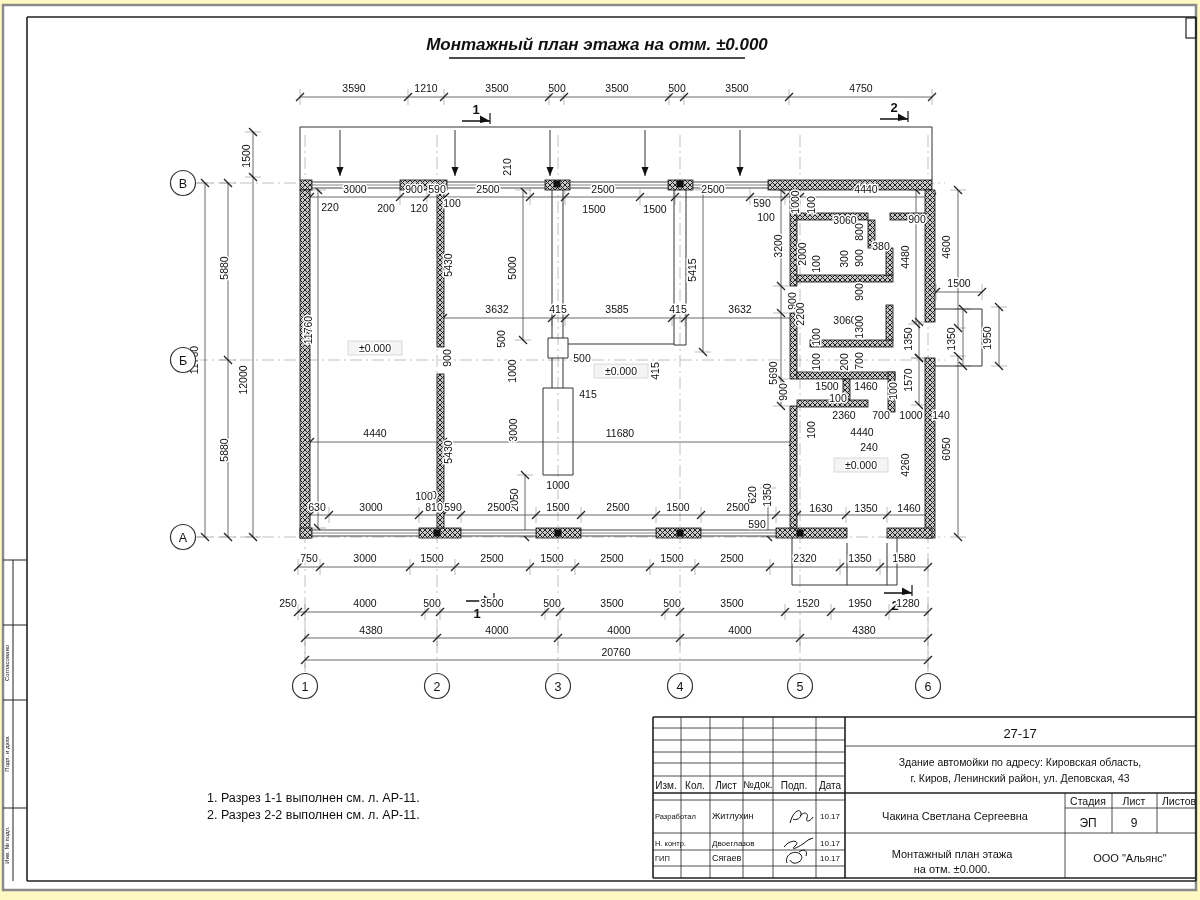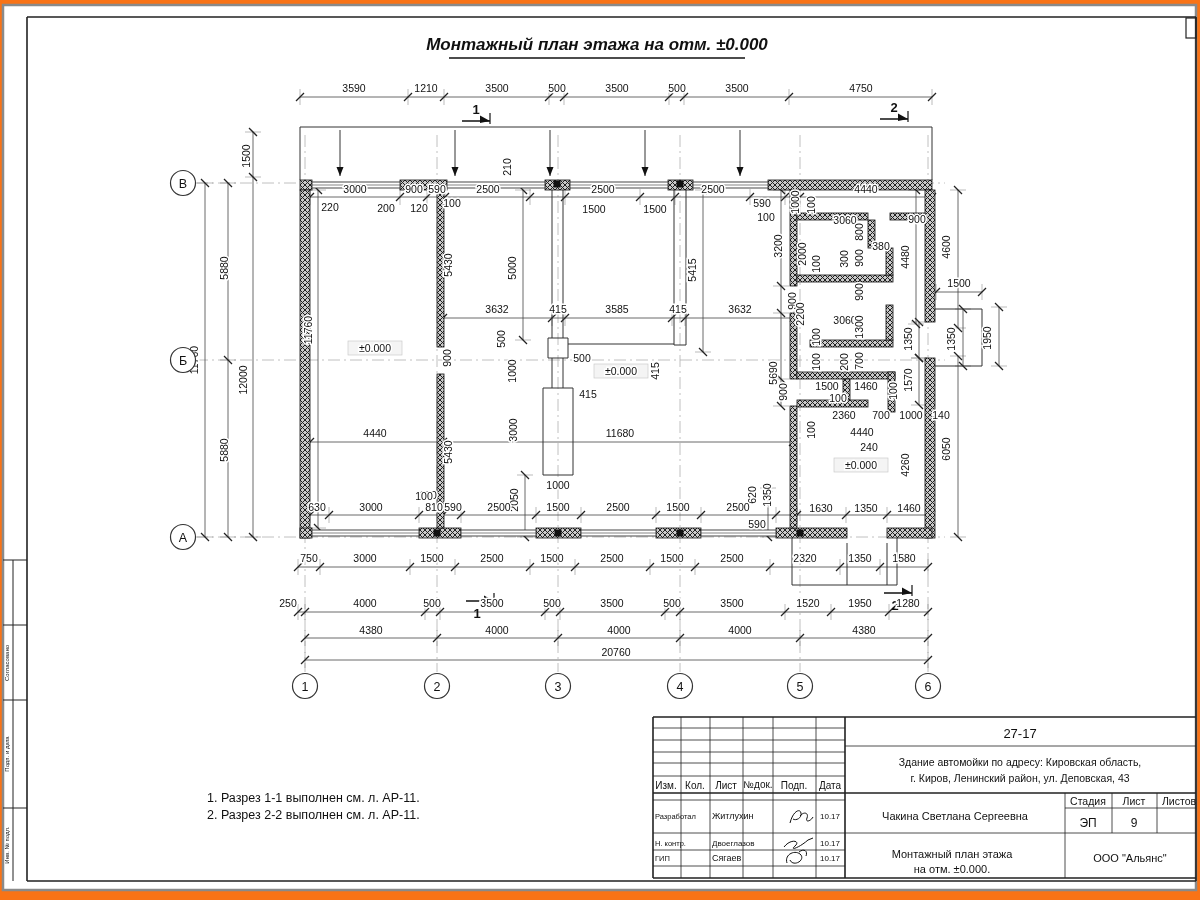--- a/index.html
+++ b/index.html
@@ -1,16 +1,16 @@
 <!DOCTYPE html>
 <html><head>
 <meta charset="utf-8">
 <style>
   html,body{margin:0;padding:0;background:#fff;}
-  .sheet{width:1200px;height:900px;position:relative;background:#f97316;overflow:hidden;}
+  .sheet{width:1200px;height:900px;position:relative;background:#fef9c3;overflow:hidden;}
   svg{display:block;}
   text{font-family:"Liberation Sans","DejaVu Sans",sans-serif;fill:#111;}
   .dim{font-size:10.5px;paint-order:stroke;stroke:#fff;stroke-width:3px;}
   .stamp-t{font-size:10px;}
   .frame-line{stroke:#222;fill:none;}
 </style>
 </head>
 <body>
 
 <div class="sheet">

